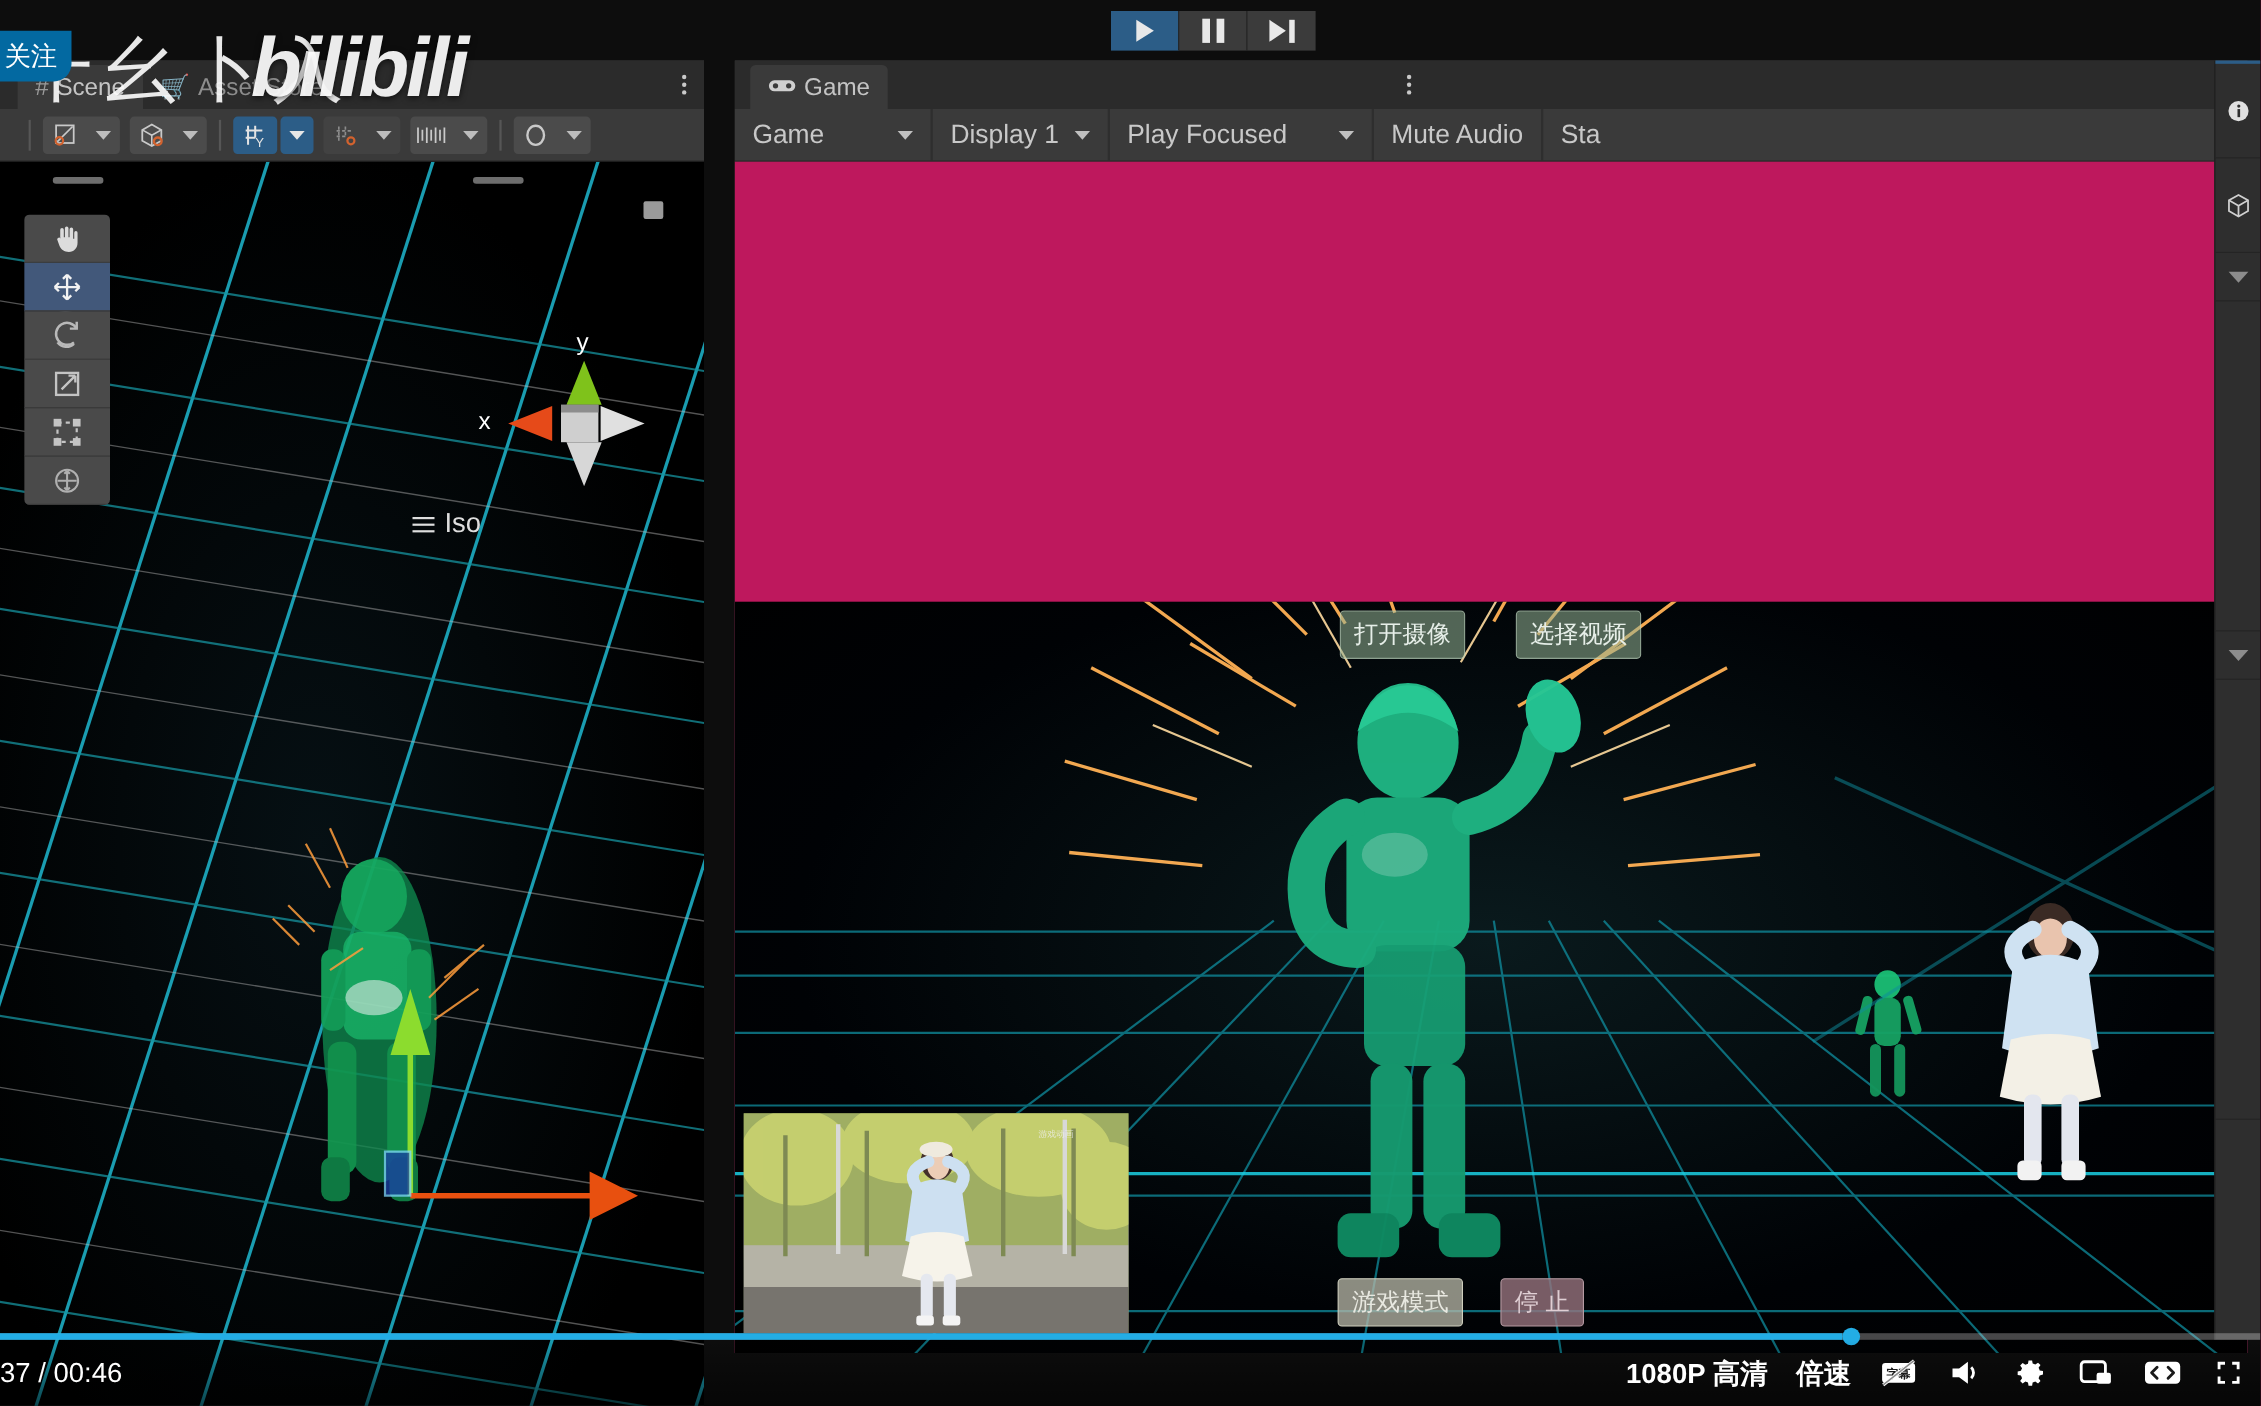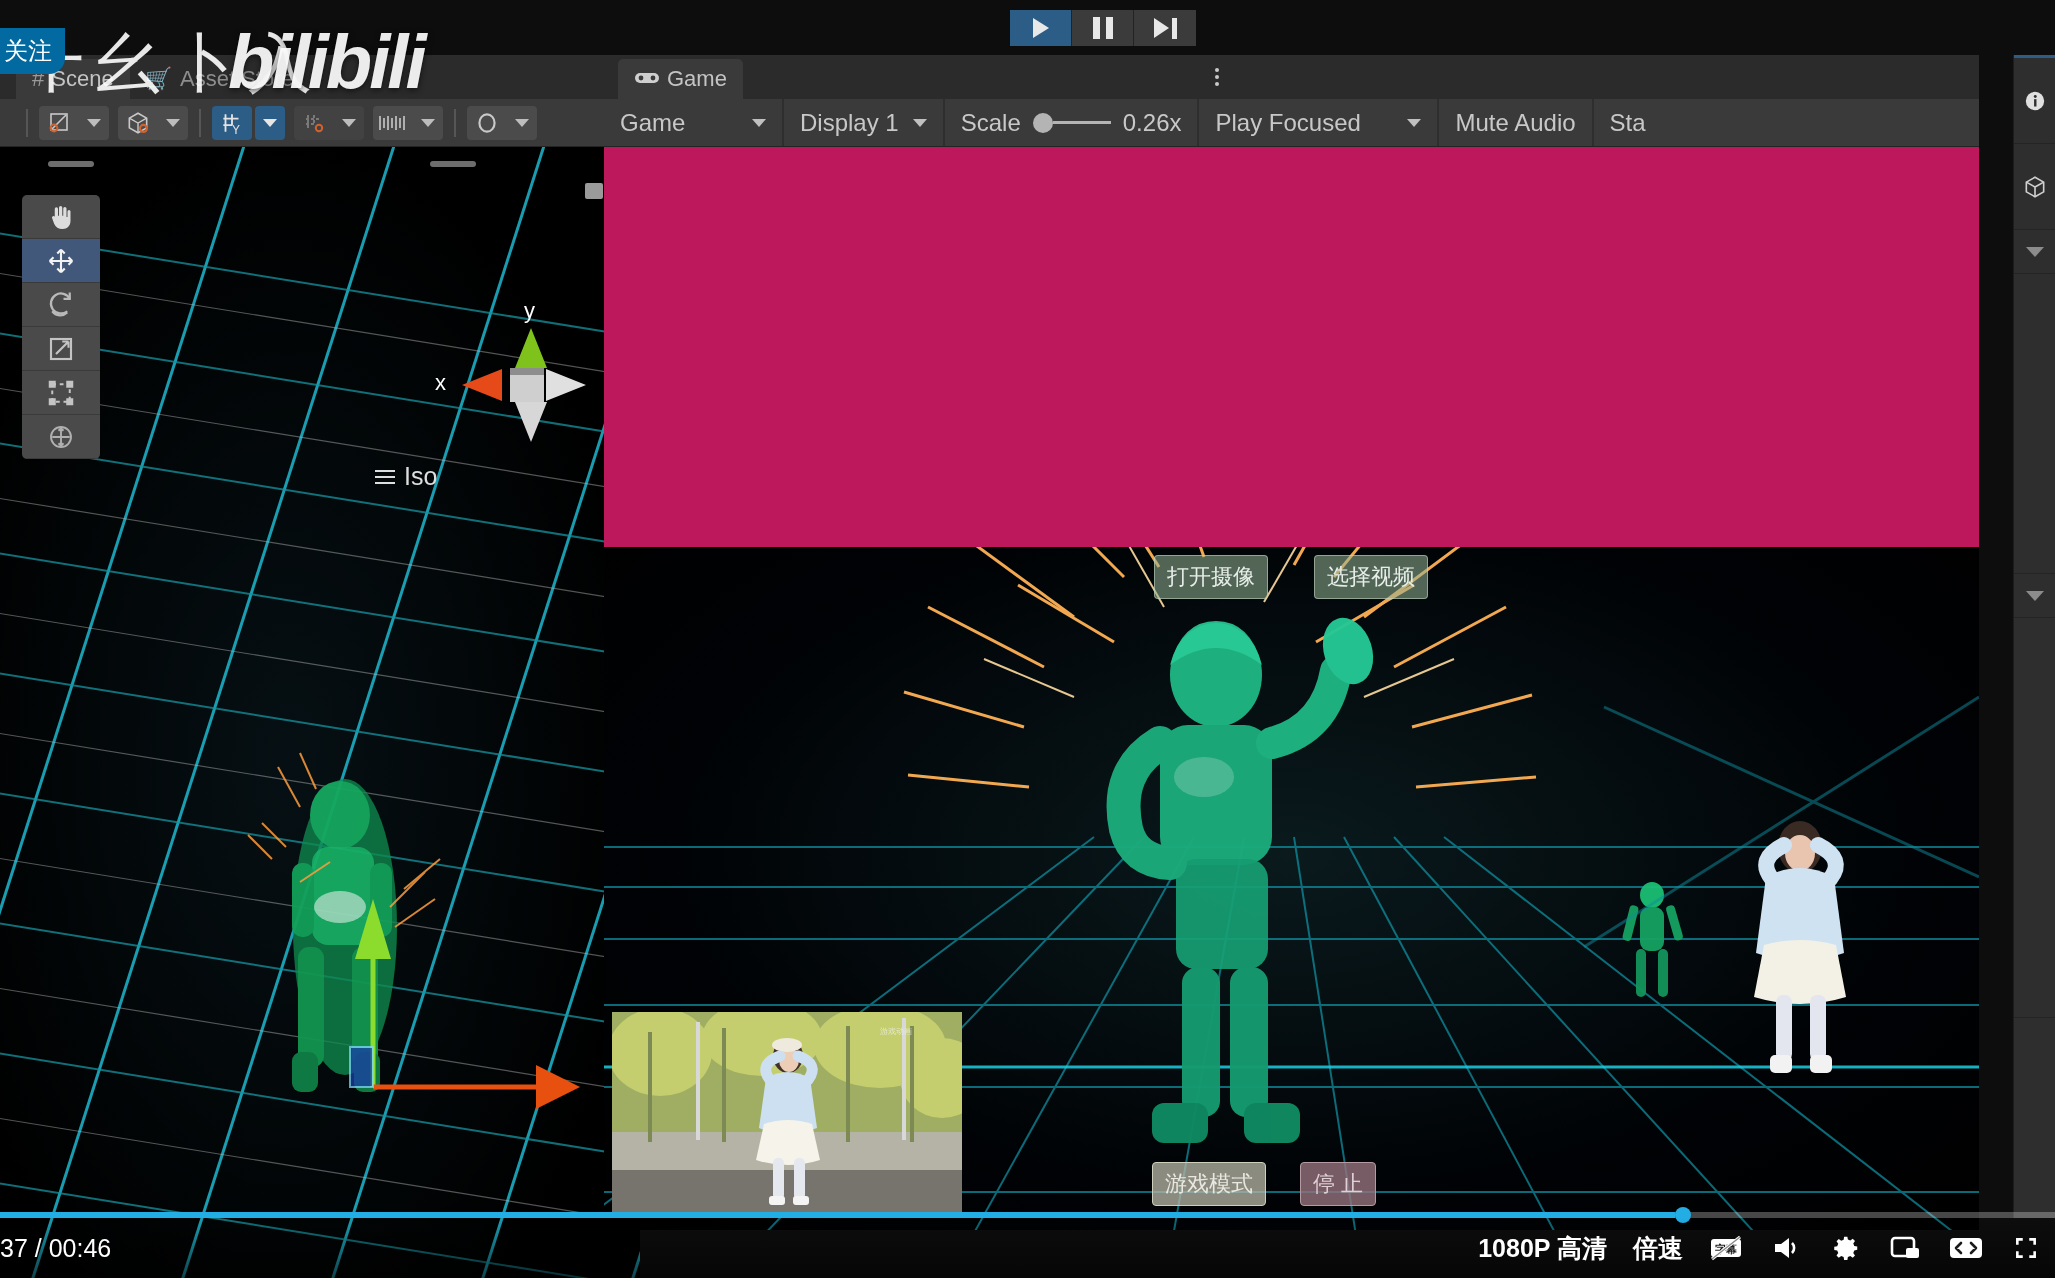--- a/index.html
+++ b/index.html
@@ -61,21 +61,21 @@
   .gz-arr { position: absolute; width: 0; height: 0; }
   .gz-up { left: 75px; top: 16px; border-left: 16px solid transparent; border-right: 16px solid transparent; border-bottom: 40px solid #7fc21b; }
   .gz-down { left: 75px; top: 90px; border-left: 16px solid transparent; border-right: 16px solid transparent; border-top: 40px solid #d7d7d7; }
   .gz-left { left: 22px; top: 57px; border-top: 16px solid transparent; border-bottom: 16px solid transparent; border-right: 40px solid #e64a19; }
   .gz-right { left: 106px; top: 57px; border-top: 16px solid transparent; border-bottom: 16px solid transparent; border-left: 40px solid #e0e0e0; }
   .gz-lbl { position: absolute; color: #fff; font-size: 22px; }
   .iso { position: absolute; left: 375px; top: 315px; color: #dedede; font-size: 25px; display: flex; align-items: center; gap: 9px; z-index: 6; }
   .iso .lines i { display: block; width: 20px; height: 2px; background: #dedede; margin: 4px 0; }
 
   
-  .game-panel { position: absolute; left: 604px; top: 55px; width: 1375px; height: 1175px; background: #383838; }
+  .game-panel { position: absolute; left: 668px; top: 55px; width: 1375px; height: 1175px; background: #383838; }
   .game-tabbar { position: relative; height: 44px; background: #2b2b2b; display: flex; align-items: flex-end; }
   .game-toolbar { height: 48px; background: #3a3a3a; display: flex; align-items: stretch; border-bottom: 1px solid #242424; }
   .gt-item { display: flex; align-items: center; padding: 0 16px; color: #c8c8c8; font-size: 24px;
              border-right: 2px solid #2e2e2e; gap: 14px; white-space: nowrap; }
   .gt-caret { width: 0; height: 0; border-left: 7px solid transparent; border-right: 7px solid transparent; border-top: 8px solid #c0c0c0; }
   .slider { display: flex; align-items: center; gap: 0; }
   .knob { width: 20px; height: 20px; border-radius: 50%; background: #b4b4b4; }
   .track { width: 58px; height: 3px; background: #b4b4b4; }
 
   .game-view { position: absolute; left: 0; top: 92px; right: 0; bottom: 0; background: #be185d; overflow: hidden; }
@@ -385,28 +385,20 @@
     </div>
 
     <div class="game-toolbar">
       <div class="gt-item" style="width:180px;justify-content:space-between">
         <span>Game</span>
         <span class="gt-caret"></span>
       </div>
       <div class="gt-item">
         <span>Display 1</span>
         <span class="gt-caret"></span>
-      </div>
-      <div class="gt-item" style="gap:12px">
-        <span>Scale</span>
-        <span class="slider">
-          <span class="knob"></span>
-          <span class="track"></span>
-        </span>
-        <span>0.26x</span>
       </div>
       <div class="gt-item" style="width:240px;justify-content:space-between">
         <span>Play Focused</span>
         <span class="gt-caret"></span>
       </div>
       <div class="gt-item">
         <span>Mute Audio</span>
       </div>
       <div class="gt-item" style="border-right:none">
         <span>Sta</span>

